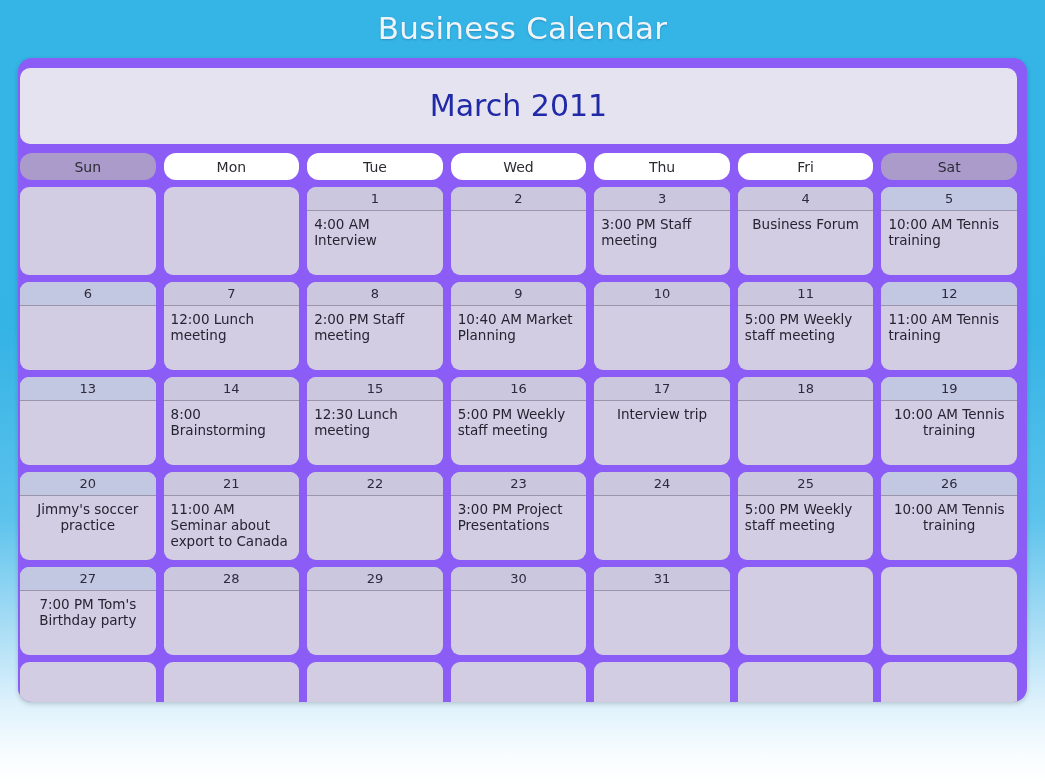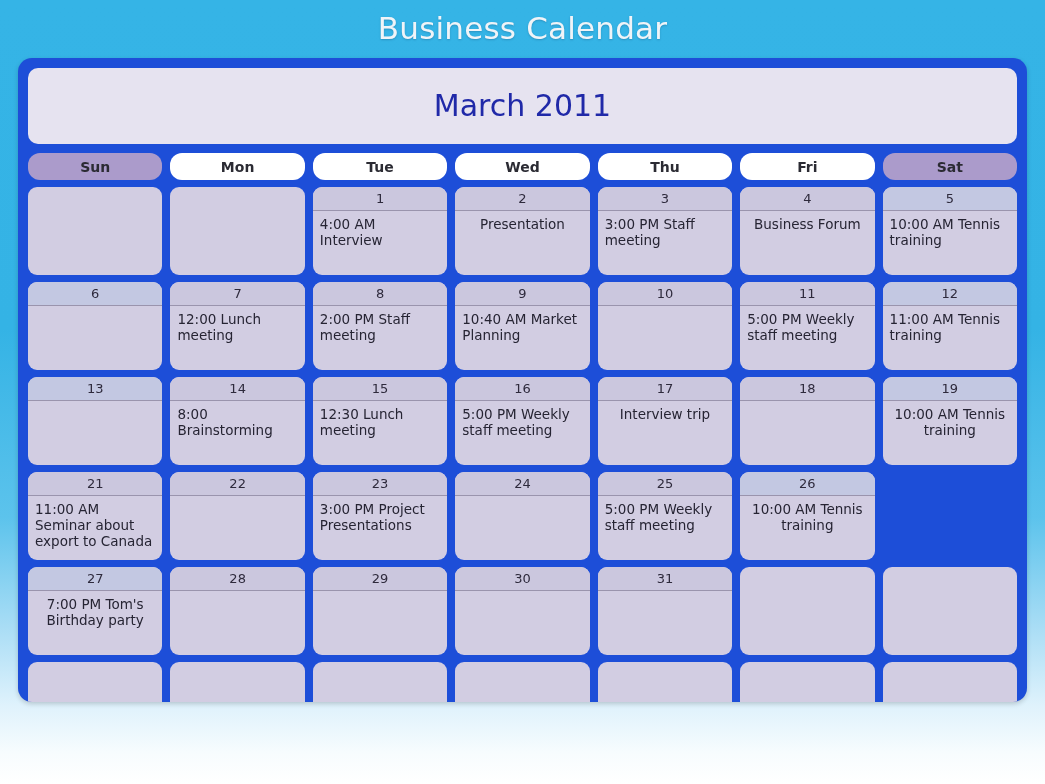--- a/index.html
+++ b/index.html
@@ -36,23 +36,23 @@
   }
 
   
   .calendar-frame {
     position: absolute;
     left: 18px;
     top: 58px;
     width: 1009px;
     height: 644px;
     box-sizing: border-box;
-    background: #1d4ed8;
+    background: #8b5cf6;
     border-radius: 14px;
-    padding: 10px 10px 0 10px;
+    padding: 10px 10px 0 2px;
     box-shadow: 0 2px 5px rgba(0,0,0,0.18);
     overflow: hidden;
   }
 
   
   .month-banner {
     height: 76px;
     background: #e6e3f0;
     border-radius: 10px;
     display: flex;
@@ -75,21 +75,20 @@
   }
   .dow-cell {
     height: 27px;
     border-radius: 12px;
     display: flex;
     align-items: center;
     justify-content: center;
     font-size: 14px;
     color: #2b2b33;
     background: #ffffff;
-    font-weight: bold;
   }
   .dow-cell.weekend {
     background: #ab9bcb;
     color: #2b2b33;
   }
 
   
   .weeks {
     display: grid;
     grid-template-rows: repeat(6, 88px);
@@ -176,21 +175,20 @@
   <div class="weeks" id="weeks">
       <div class="week-row">
         <div class="day-cell weekend blank"></div>
         <div class="day-cell blank"></div>
         <div class="day-cell">
           <div class="day-number">1</div>
           <div class="day-events left">4:00 AM Interview</div>
         </div>
         <div class="day-cell">
           <div class="day-number">2</div>
-          <div class="day-events center">Presentation</div>
         </div>
         <div class="day-cell">
           <div class="day-number">3</div>
           <div class="day-events left">3:00 PM Staff meeting</div>
         </div>
         <div class="day-cell">
           <div class="day-number">4</div>
           <div class="day-events center">Business Forum</div>
         </div>
         <div class="day-cell weekend">
@@ -251,20 +249,24 @@
         <div class="day-cell">
           <div class="day-number">18</div>
           <div class="day-events left"></div>
         </div>
         <div class="day-cell weekend">
           <div class="day-number">19</div>
           <div class="day-events center">10:00 AM Tennis training</div>
         </div>
       </div>
       <div class="week-row">
+        <div class="day-cell weekend">
+          <div class="day-number">20</div>
+          <div class="day-events center">Jimmy's soccer practice</div>
+        </div>
         <div class="day-cell">
           <div class="day-number">21</div>
           <div class="day-events left">11:00 AM Seminar about export to Canada</div>
         </div>
         <div class="day-cell">
           <div class="day-number">22</div>
           <div class="day-events left"></div>
         </div>
         <div class="day-cell">
           <div class="day-number">23</div>

